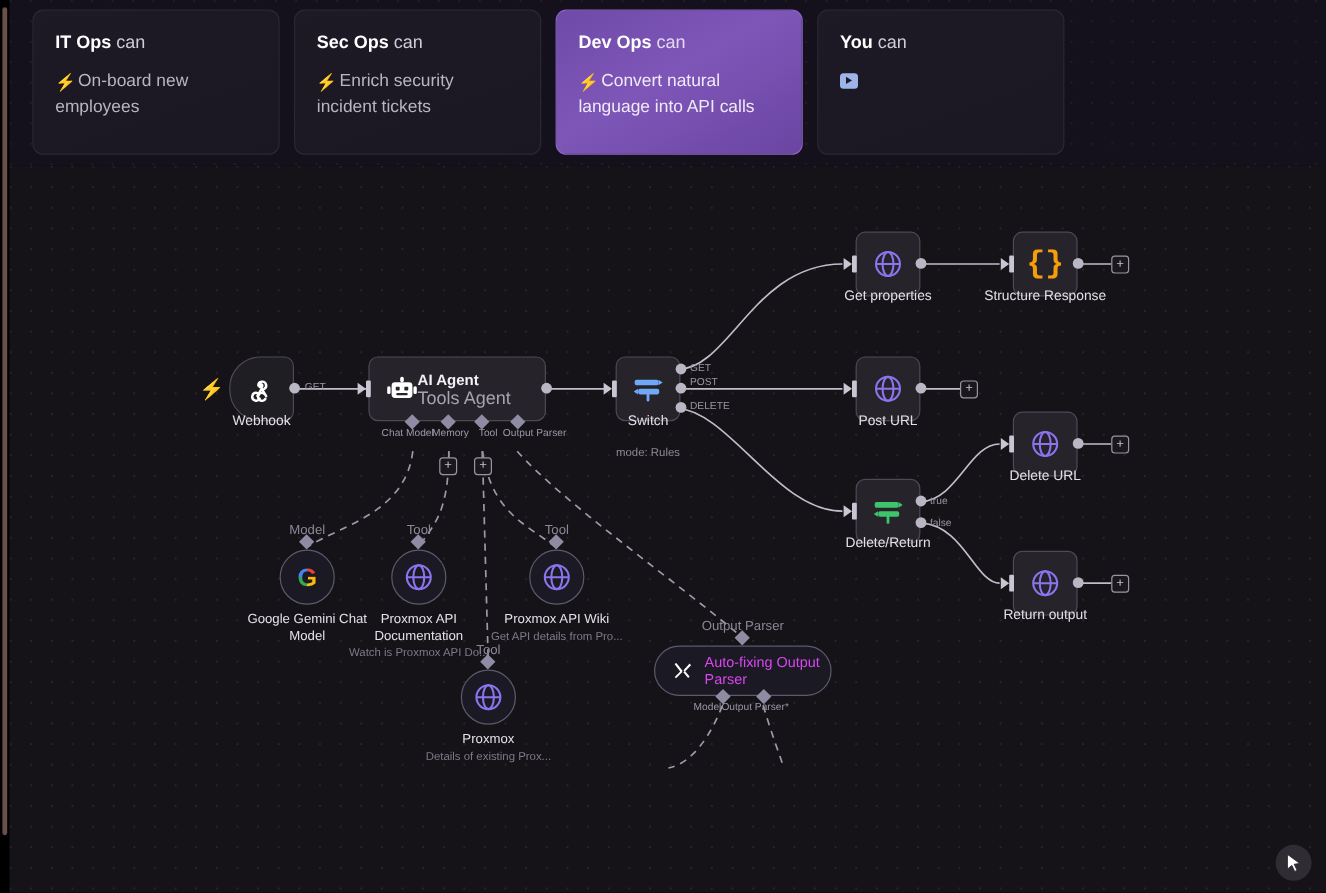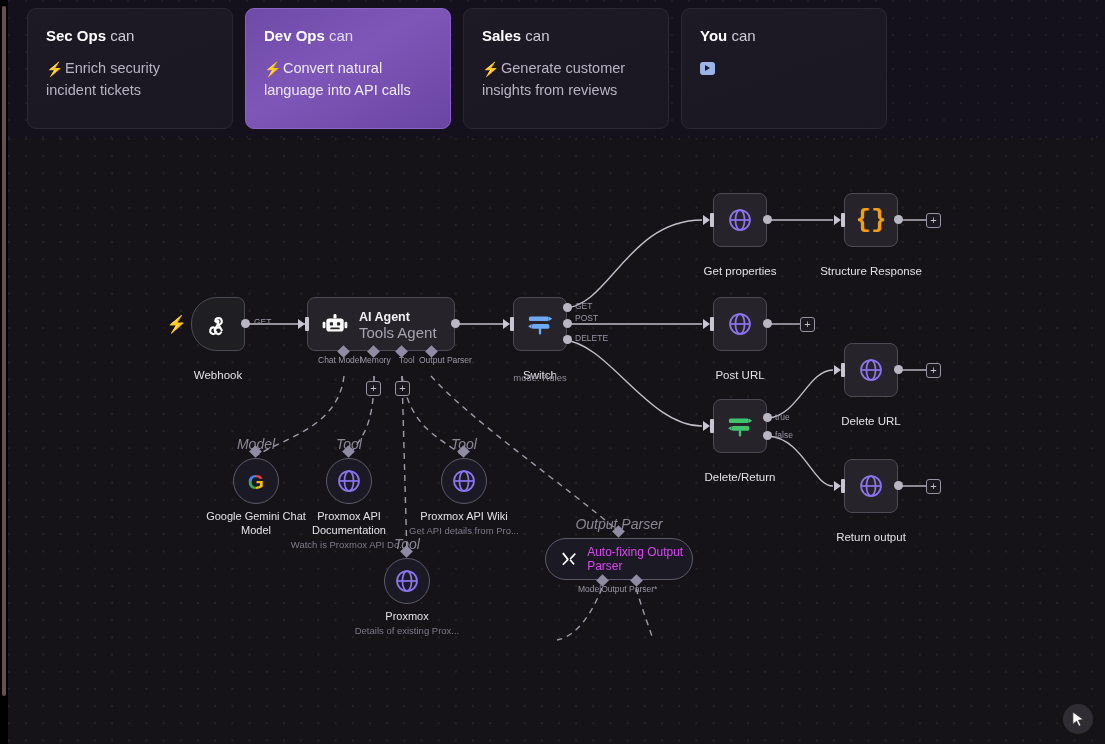--- a/index.html
+++ b/index.html
@@ -96,25 +96,25 @@
     background:#26242a; border:1px solid #4c4a55;
     display:flex; align-items:center; justify-content:center;
   }
   .node-box.trigger {
     width:54px; height:54px;
     border-radius:26px 8px 8px 26px;
     background:#1f1e22;
   }
   .node-box.wide {
     width:148px; height:54px; border-radius:8px;
-    justify-content:flex-start; padding-left:14px; gap:11px;
+    justify-content:flex-start; padding-left:14px; 
   }
   .node-label {
     position:absolute; left:50%; transform:translateX(-50%);
-    top:72px; white-space:nowrap;
+    top:48px; white-space:nowrap;
     font-size:11.5px; color:#e2e0e6; text-align:left;
   }
   .node-sublabel {
     position:absolute; left:50%; transform:translateX(-50%);
     top:75px; white-space:nowrap;
     font-size:9.5px; color:#8e8b98; text-align:center;
   }
   .wide-title { font-size:12.5px; color:#f2f1f5; font-weight:600; line-height:14px;}
   .wide-sub   { font-size:15px; color:#a6a3b0; line-height:13px; margin-top:2px;}
 
@@ -164,23 +164,22 @@
   }
   .plusbtn {
     position:absolute; width:15px; height:15px; border-radius:3px;
     border:1px solid #9795a4; color:#c4c2ce; font-size:11px;
     line-height:13px; text-align:center; background:#1a181d;
   }
   .port-label {
     position:absolute; font-size:8.5px; color:#9a97a6; white-space:nowrap;
   }
   .conn-label {
-    position:absolute; font-size:14px; color:#8b8896; white-space:nowrap;
+    position:absolute; font-size:11px; color:#8b8896; white-space:nowrap;
     transform:translateX(-50%);
-    font-style:italic;
   }
 
   
   .globe { width:26px; height:26px; color:#8b74ee; }
   .braces { font-size:26px; color:#f59e0b; font-weight:700; line-height:26px; font-family:"Liberation Mono", monospace;}
   .g-logo {
     width:24px;height:24px;border-radius:50%;
     display:flex;align-items:center;justify-content:center;
     font-size:21px;font-weight:700;line-height:21px;
     background: conic-gradient(from 0deg,#ea4335 0 25%, #fbbc05 0 50%, #34a853 0 75%, #4285f4 0 100%);
@@ -202,35 +201,35 @@
 <div id="app">
 
   <div class="edge-rail">
     <div class="edge-rail-inner"></div>
   </div>
 
   <div class="card-strip">
     <div class="card-strip-bg"></div>
     <div class="cards-row">
 
+      <div class="card">
+        <div class="card-title"><b>IT Ops</b><span> can</span></div>
+        <div class="card-body"><span class="bolt-icon">⚡</span><span>On-board new employees</span></div>
+      </div>
 
       <div class="card">
         <div class="card-title"><b>Sec Ops</b><span> can</span></div>
         <div class="card-body"><span class="bolt-icon">⚡</span><span>Enrich security incident tickets</span></div>
       </div>
 
       <div class="card active">
         <div class="card-title"><b>Dev Ops</b><span> can</span></div>
         <div class="card-body"><span class="bolt-icon">⚡</span><span>Convert natural language into API calls</span></div>
       </div>
 
-      <div class="card">
-        <div class="card-title"><b>Sales</b><span> can</span></div>
-        <div class="card-body"><span class="bolt-icon">⚡</span><span>Generate customer insights from reviews</span></div>
-      </div>
 
       <div class="card">
         <div class="card-title"><b>You</b><span> can</span></div>
         <div class="card-body"><span class="play-icon"></span></div>
       </div>
 
     </div>
   </div>
 
   <div class="canvas">

